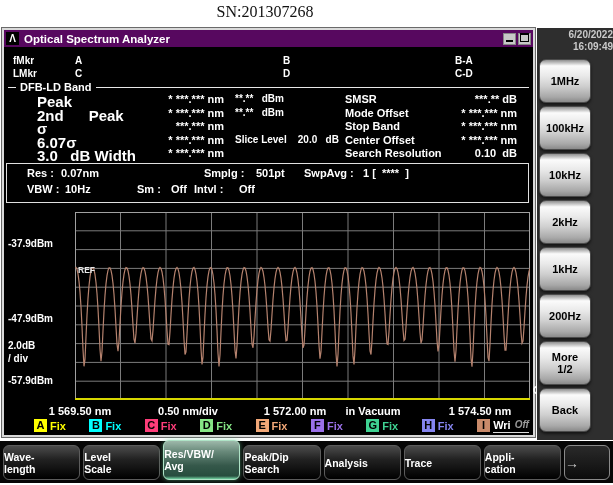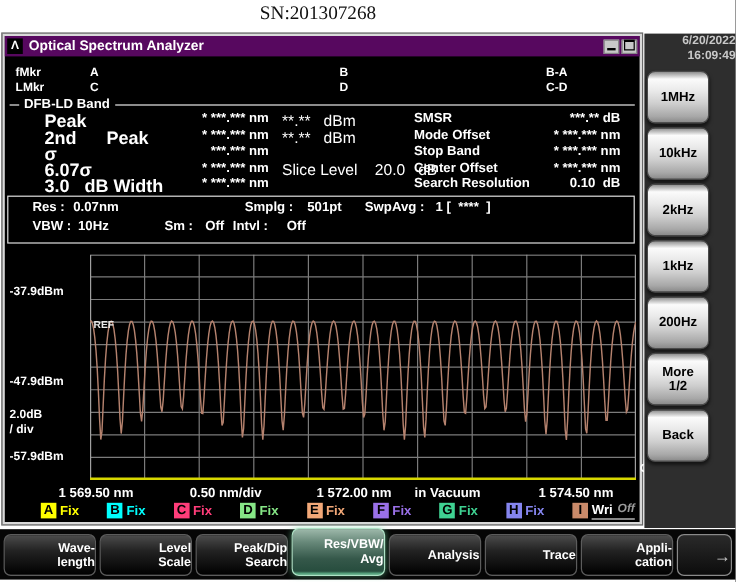--- a/index.html
+++ b/index.html
@@ -26,21 +26,21 @@
   .max-glyph{width:7px;height:6px;border:1px solid #000;border-top-width:2px;margin-bottom:2px;background:#c8c8c8;}
 
   .t{position:absolute;color:#fff;font-weight:bold;font-size:10px;line-height:13px;}
   .sep{position:absolute;left:4px;right:4px;top:57px;border-top:1px solid #e8e8e8;}
   .sep-label{position:absolute;left:12px;top:51px;background:#000;padding:0 4px;
              color:#fff;font-weight:bold;font-size:11px;}
 
   .dfb-row{position:absolute;left:0;width:529px;height:13px;}
   .dfb-row .c1{position:absolute;left:33px;color:#fff;font-weight:bold;font-size:15px;white-space:pre;text-align:center;}
   .dfb-row .c2{position:absolute;left:130px;width:90px;text-align:right;color:#fff;font-weight:bold;font-size:11px;white-space:pre;}
-  .dfb-row .c3{position:absolute;left:231px;color:#fff;font-weight:normal;font-size:13px;white-space:pre;}
+  .dfb-row .c3{position:absolute;left:231px;color:#fff;font-weight:bold;font-size:10px;white-space:pre;}
   .dfb-row .c4{position:absolute;left:341px;color:#fff;font-weight:bold;font-size:11px;white-space:pre;}
   .dfb-row .c5{position:absolute;left:428px;width:85px;text-align:right;color:#fff;font-weight:bold;font-size:11px;white-space:pre;}
 
   .resbox{position:absolute;left:2px;top:133px;width:521px;height:38px;border:1px solid #e0e0e0;}
   .resbox .t{font-size:11px;}
 
   .graph{position:absolute;left:71px;top:182px;width:517px;height:188px;}
   .graph svg{position:absolute;left:0;top:0;}
   .g-normal{position:absolute;right:5px;top:1px;color:#fff;font-weight:bold;font-size:11px;}
   .g-ref{position:absolute;left:3px;top:53px;color:#e8e8e8;font-weight:bold;font-size:8.5px;}
@@ -68,21 +68,21 @@
         background:linear-gradient(180deg,#8f8f8f 0%,#fbfbfb 14%,#e9e9e9 38%,#cfcfcf 62%,#a8a8a8 88%,#8a8a8a 100%);
         color:#000;font-family:"Liberation Sans",sans-serif;font-weight:bold;font-size:11px;
         box-shadow:0 2px 3px rgba(0,0,0,0.55);cursor:pointer;}
 
   
   .bottombar{position:absolute;left:0;top:441px;width:613px;height:42px;background:#060606;
              display:flex;align-items:flex-end;gap:3px;padding:0 3px 3px 3px;box-sizing:border-box;}
   .mkey{flex:1;height:35px;border:1px solid #5c5c5c;border-radius:6px;box-sizing:border-box;
         background:linear-gradient(180deg,#4c4c4c 0%,#222 40%,#000 100%);
         color:#fff;font-family:"Liberation Sans",sans-serif;font-weight:bold;font-size:10.5px;line-height:12px;
-        display:flex;flex-direction:column;align-items:flex-end;justify-content:center;cursor:pointer;padding:0;}
+        display:flex;flex-direction:column;align-items:flex-start;justify-content:center;cursor:pointer;padding:0;}
   .mkey.active{height:40px;border:1px solid #aee3c6;
         background:linear-gradient(180deg,#9db8aa 0%,#68897a 28%,#35584a 65%,#274d3e 92%,#6fcf9e 100%);
         box-shadow:0 0 5px rgba(110,220,160,0.5);}
   .mkey.arrow{flex:0 0 46px;color:#c9c9c9;font-size:14px;
         background:linear-gradient(180deg,#2a2a2a,#0c0c0c);border-color:#8a8a8a;}
 </style>
 </head>
 <body>
 
 <div class="sn">SN:201307268</div>
@@ -232,47 +232,48 @@
   </div>
 </div>
 
 <div class="rpanel">
   <div class="datetime">
     <div>6/20/2022</div>
     <div>16:09:49</div>
   </div>
   <div class="fkeys">
     <button class="fkey">1MHz</button>
+    <button class="fkey">100kHz</button>
     <button class="fkey">10kHz</button>
     <button class="fkey">2kHz</button>
     <button class="fkey">1kHz</button>
     <button class="fkey">200Hz</button>
     <button class="fkey">More 1/2</button>
     <button class="fkey">Back</button>
   </div>
 </div>
 
 <div class="bottombar">
   <button class="mkey">
       <span>Wave-</span>
       <span>length</span>
     </button>
   <button class="mkey">
       <span>Level</span>
       <span>Scale</span>
     </button>
-  <button class="mkey">
-      <span>Peak/Dip</span>
-      <span>Search</span>
-    </button>
   <button class="mkey active">
       <span>Res/VBW/</span>
       <span>Avg</span>
     </button>
   <button class="mkey">
+      <span>Peak/Dip</span>
+      <span>Search</span>
+    </button>
+  <button class="mkey">
       <span>Analysis</span>
     </button>
   <button class="mkey">
       <span>Trace</span>
     </button>
   <button class="mkey">
       <span>Appli-</span>
       <span>cation</span>
     </button>
   <button class="mkey arrow">

